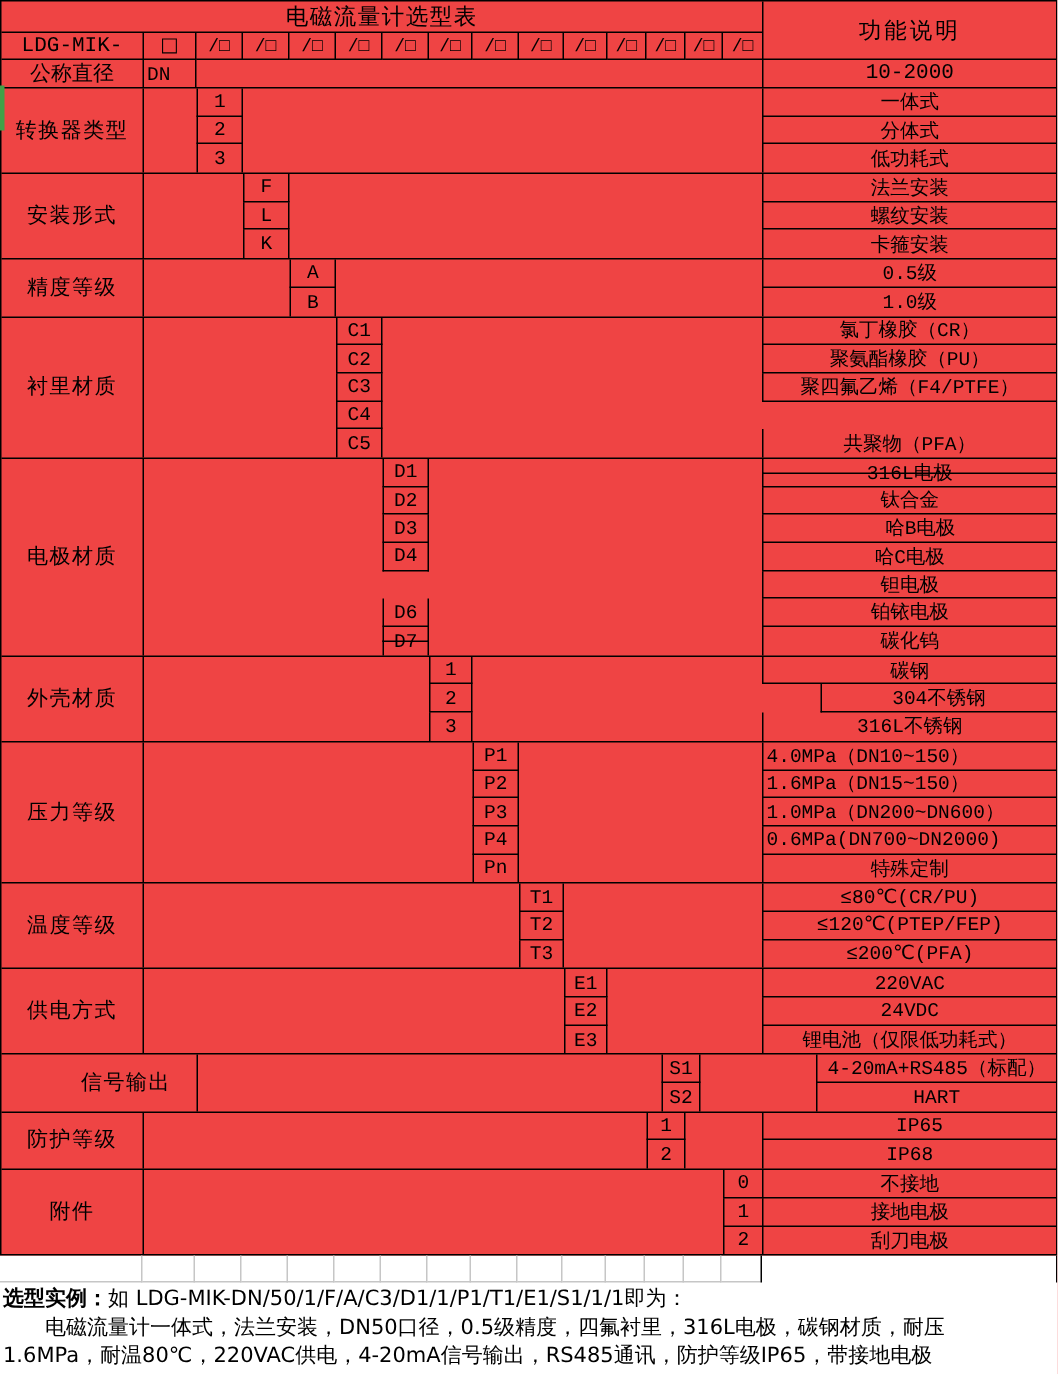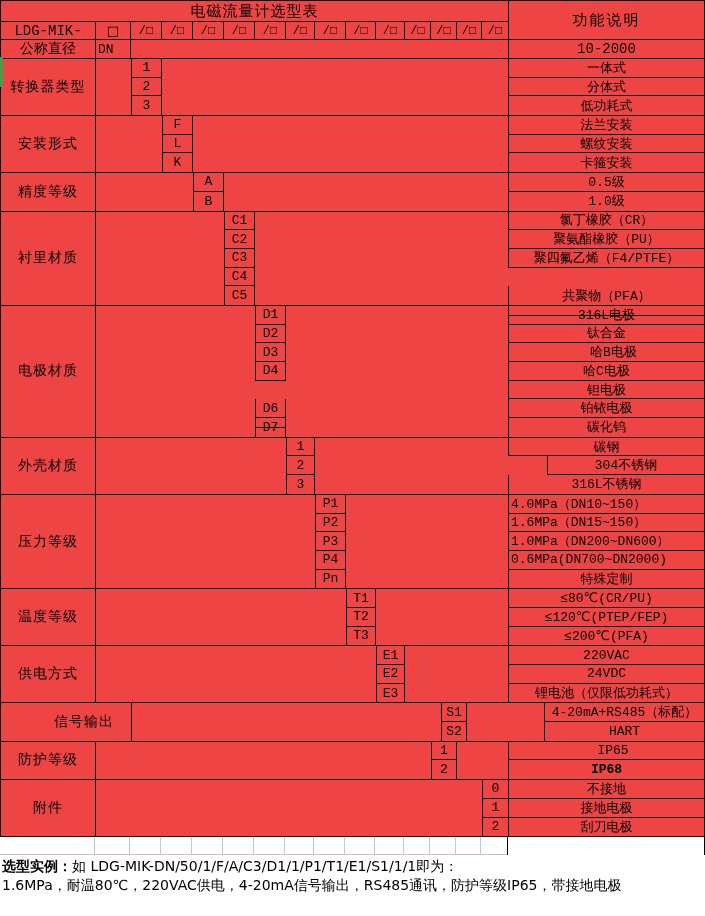--- a/index.html
+++ b/index.html
@@ -186,21 +186,21 @@
           <div class="c code" style="grid-area: 2 / 12; border-right: 1px solid rgb(0, 0, 0);">S2</div>
           <div class="c desc" style="grid-row: 2;">HART</div>
           <div class="c" style="grid-area: 1 / 13 / -1 / 16;"></div>
         </div>
         <div class="grid block" style="grid-template-rows: repeat(2, 18.7px);">
           <div class="c lbl" style="grid-row: 1 / -1;">防护等级</div>
           <div class="c" style="grid-area: 1 / 2 / -1 / 13;"></div>
           <div class="c code" style="grid-area: 1 / 13; border-right: 1px solid rgb(0, 0, 0); border-bottom: 1px solid rgb(0, 0, 0);">1</div>
           <div class="c desc" style="grid-row: 1; border-bottom: 1px solid rgb(0, 0, 0); padding-left: 13px;">IP65</div>
           <div class="c code" style="grid-area: 2 / 13; border-right: 1px solid rgb(0, 0, 0);">2</div>
-          <div class="c desc" style="grid-row: 2; font-weight: bold;">IP68</div>
+          <div class="c desc" style="grid-row: 2;">IP68</div>
           <div class="c" style="grid-area: 1 / 14 / -1 / 16;"></div>
         </div>
         <div class="grid block" style="grid-template-rows: repeat(3, 18.7px);">
           <div class="c lbl" style="grid-row: 1 / -1;">附件</div>
           <div class="c" style="grid-area: 1 / 2 / -1 / 15;"></div>
           <div class="c code" style="grid-area: 1 / 15; border-bottom: 1px solid rgb(0, 0, 0);">0</div>
           <div class="c desc" style="grid-row: 1; border-bottom: 1px solid rgb(0, 0, 0);">不接地</div>
           <div class="c code" style="grid-area: 2 / 15; border-bottom: 1px solid rgb(0, 0, 0);">1</div>
           <div class="c desc" style="grid-row: 2; border-bottom: 1px solid rgb(0, 0, 0);">接地电极</div>
           <div class="c code" style="grid-area: 3 / 15;">2</div>
@@ -223,15 +223,16 @@
       <div class="gr-c" style="grid-column: 11;"></div>
       <div class="gr-c" style="grid-column: 12;"></div>
       <div class="gr-c" style="grid-column: 13;"></div>
       <div class="gr-c" style="grid-column: 14;"></div>
       <div class="gr-c" style="grid-column: 15; border-right: none;"></div>
       <div class="gr-c gr-last" style="grid-column: 16;"></div>
     </div>
 
   <div class="example">
     <div class="ex-line"><b>选型实例：</b><span>如 LDG-MIK-DN/50/1/F/A/C3/D1/1/P1/T1/E1/S1/1/1即为：</span></div>
+    <div class="ex-line indent">电磁流量计一体式，法兰安装，DN50口径，0.5级精度，四氟衬里，316L电极，碳钢材质，耐压</div>
     <div class="ex-line">1.6MPa，耐温80℃，220VAC供电，4-20mA信号输出，RS485通讯，防护等级IP65，带接地电极</div>
   </div>
 </div>
 
 </body></html>

